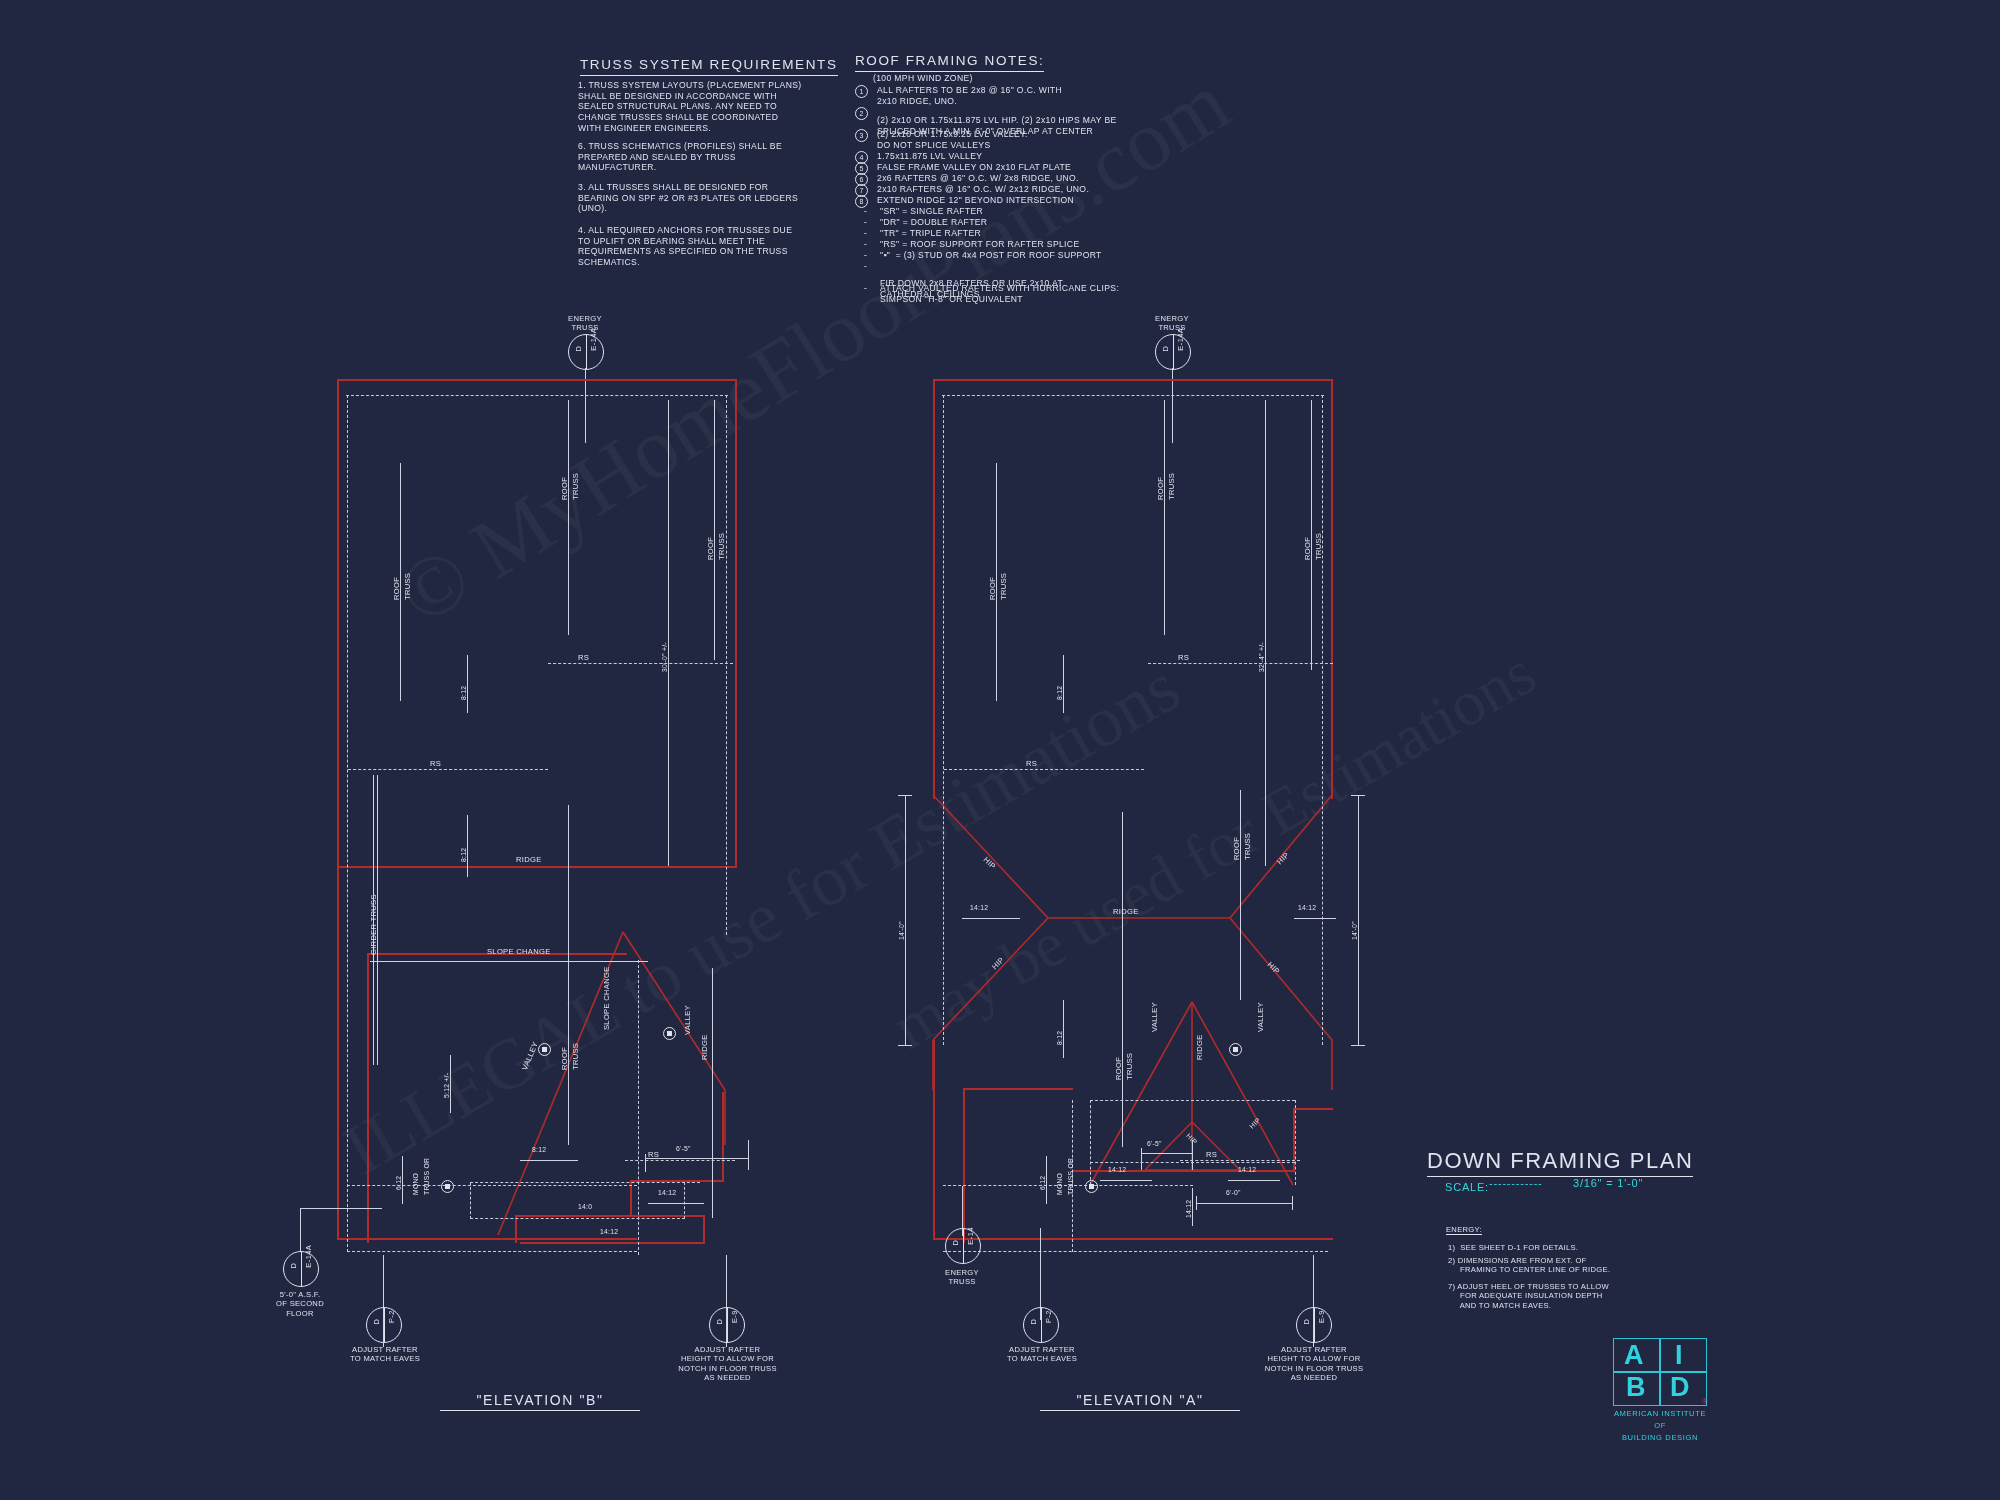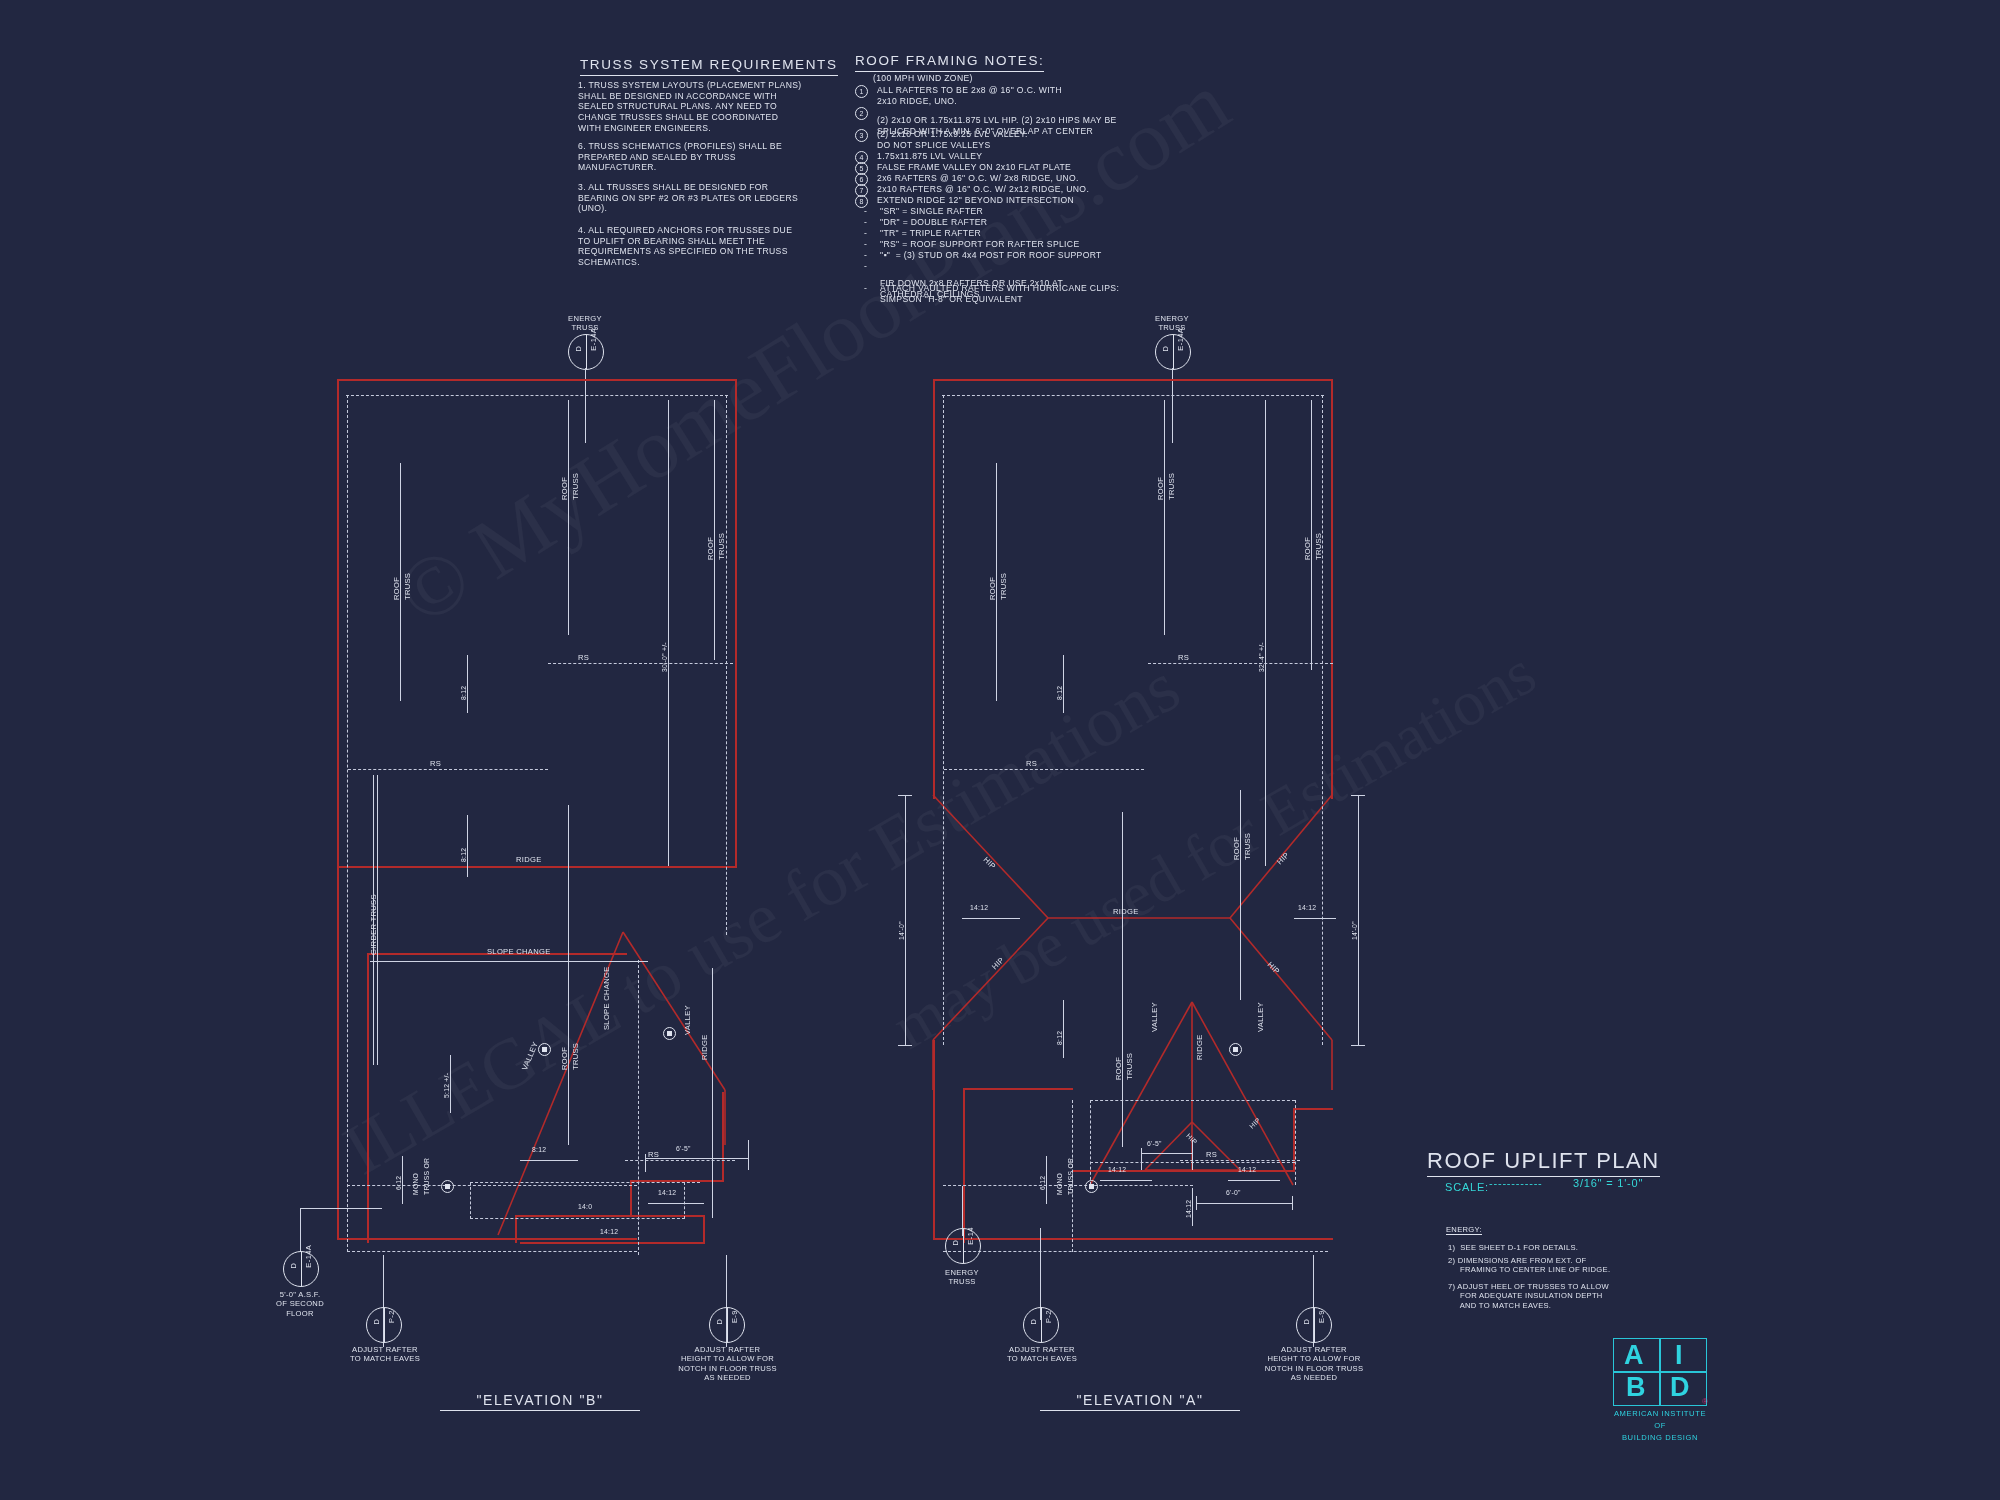--- a/index.html
+++ b/index.html
@@ -463,21 +463,21 @@
     </div>
     <div class="t sm ctr" style="left:1240px;top:1345px;width:148px;">ADJUST RAFTER
 HEIGHT TO ALLOW FOR
 NOTCH IN FLOOR TRUSS
 AS NEEDED</div>
 
     <div class="t ctr" style="left:1040px;top:1392px;width:200px;font-size:14px;letter-spacing:1.6px;border-bottom:1px solid #dfe3ee;padding-bottom:1px;">"ELEVATION "A"</div>
   </div>
 
   <div>
-    <div class="t planttl" style="left:1427px;top:1147px;">ROOF UPLIFT PLAN</div>
+    <div class="t planttl" style="left:1427px;top:1147px;">DOWN FRAMING PLAN</div>
     <div style="position:absolute;left:1445px;top:1177px;">
       <span class="t scale" style="position:relative;">SCALE:</span>
       <span class="t scale" style="position:absolute;left:44px;top:0;">------------</span>
       <span class="t scale" style="position:absolute;left:128px;top:0;">3/16" = 1'-0"</span>
     </div>
 
     <div class="t sm" style="left:1446px;top:1225px;border-bottom:1px solid #dfe3ee;display:inline-block;">ENERGY:</div>
     <div class="t sm" style="left:1448px;top:1243px;">1)  SEE SHEET D-1 FOR DETAILS.</div>
     <div class="t sm" style="left:1448px;top:1256px;">2) DIMENSIONS ARE FROM EXT. OF
      FRAMING TO CENTER LINE OF RIDGE.</div>

